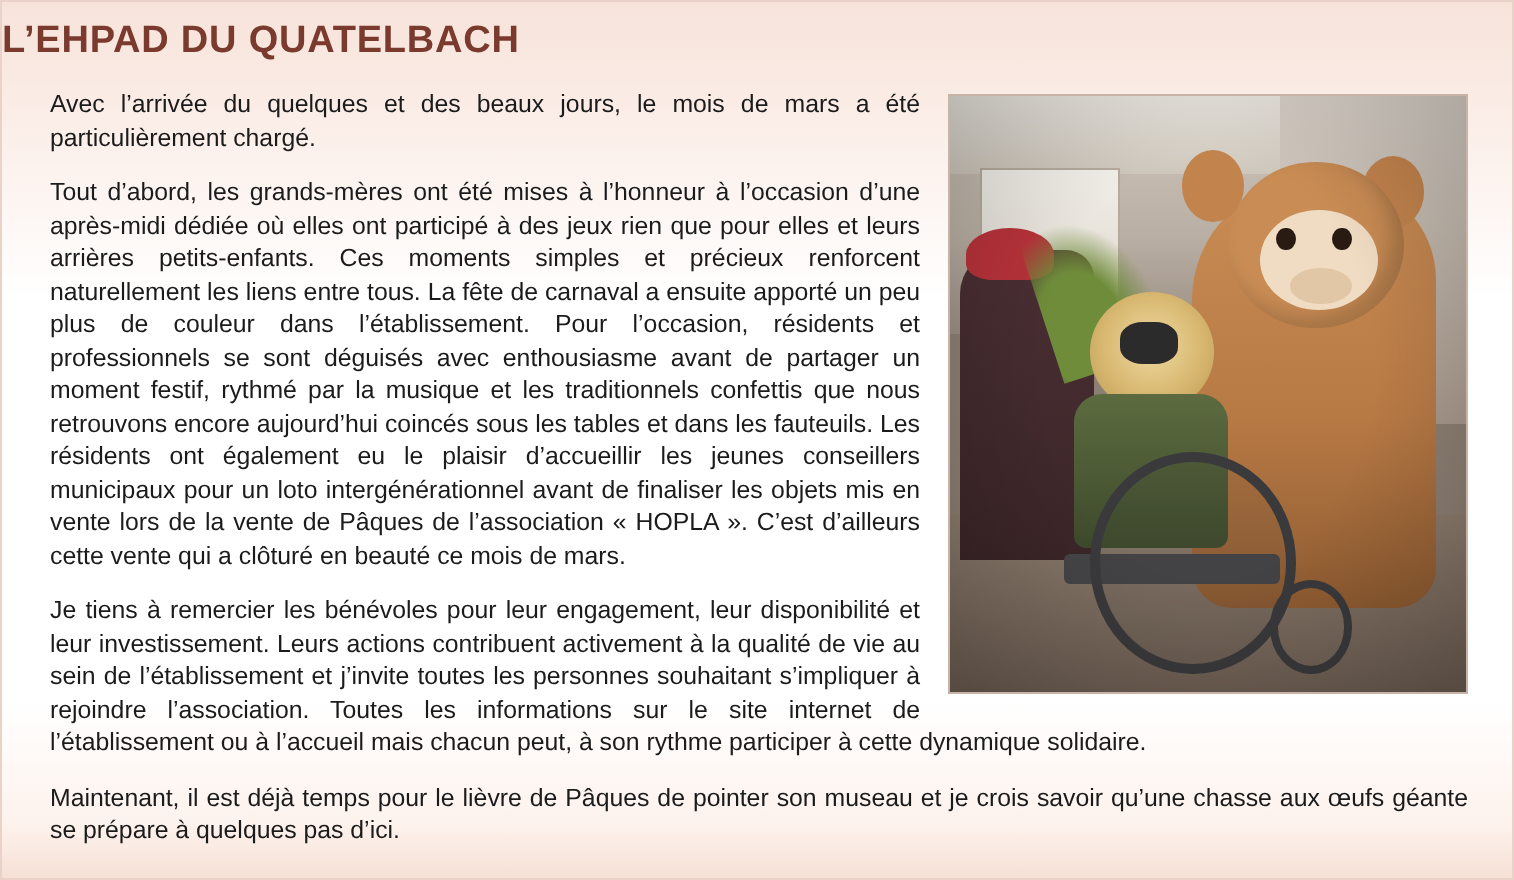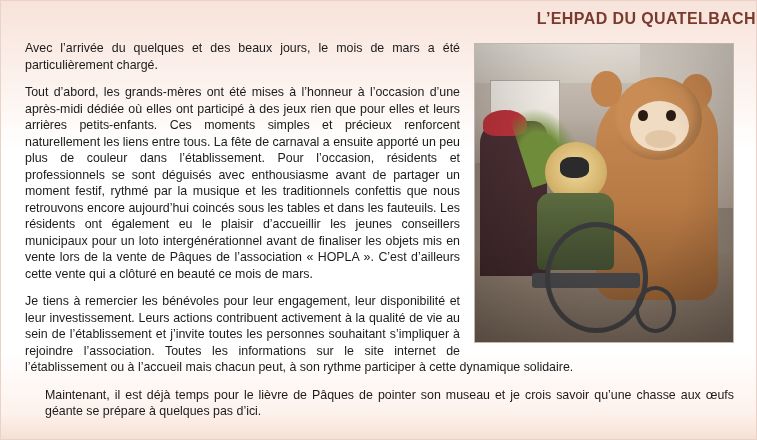--- a/index.html
+++ b/index.html
@@ -16,22 +16,22 @@
   .page {
     position: relative;
     width: 757px;
     height: 440px;
     box-sizing: border-box;
     background: linear-gradient(to bottom, #f7e3da 0%, #fbeee8 14%, #ffffff 34%, #ffffff 80%, #fdf2ec 94%, #f6e0d6 100%);
     border: 1px solid #e9d3c8;
     overflow: hidden;
   }
   .title {
-    text-align: right;
-    font-size: 16px;
+    text-align: left;
+    font-size: 19px;
     font-weight: bold;
     color: #7a3b2e;
     letter-spacing: 0.4px;
     padding-top: 9px;
     font-family: "Liberation Sans", sans-serif;
   }
   .content {
     position: relative;
     padding: 12px 22px 0 24px;
   }
@@ -147,21 +147,20 @@
   p.body {
     margin: 0 0 11px 0;
     font-size: 12.4px;
     line-height: 16.5px;
     color: #1b1b1b;
     text-align: justify;
     font-family: "Liberation Sans", sans-serif;
   }
   p.wide {
     clear: both;
-    margin-left: 20px;
   }
   .signature {
     clear: both;
     text-align: right;
     font-size: 12.4px;
     font-weight: bold;
     color: #1b1b1b;
     padding: 6px 24px 0 0;
     font-family: "Liberation Sans", sans-serif;
   }

